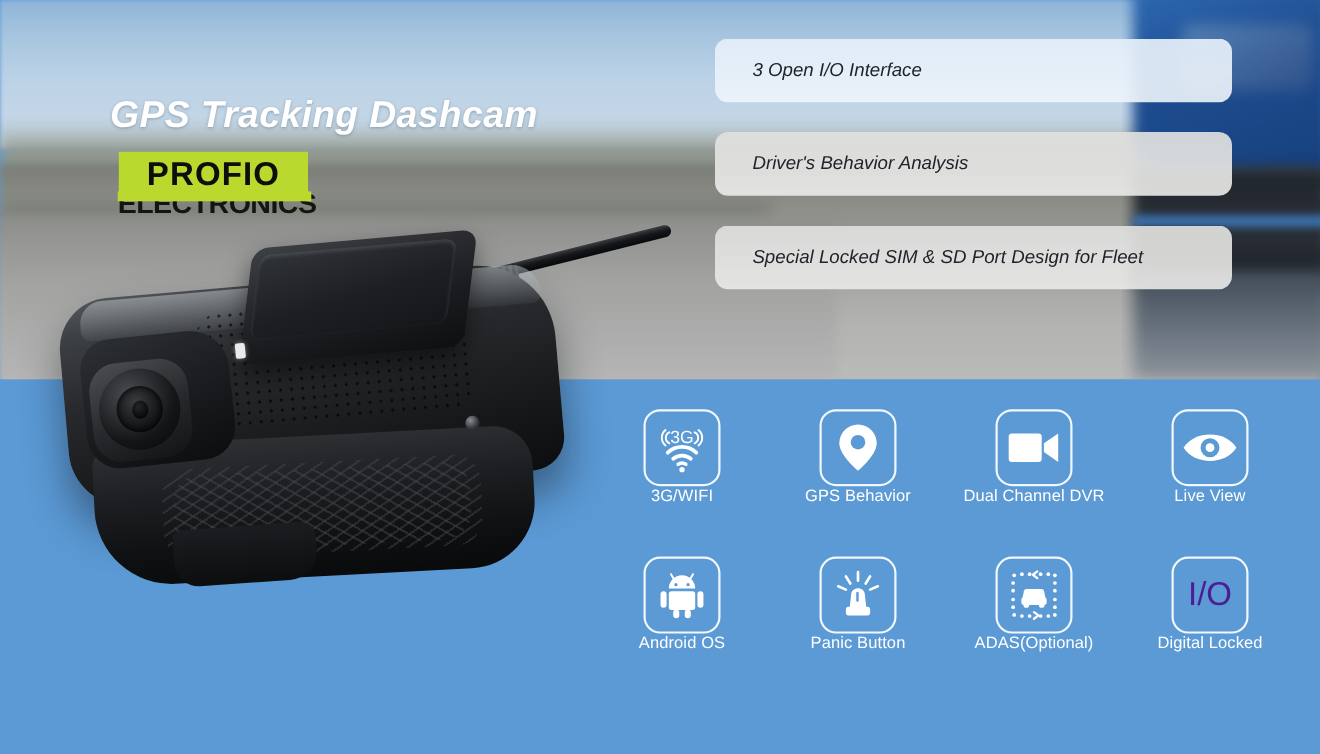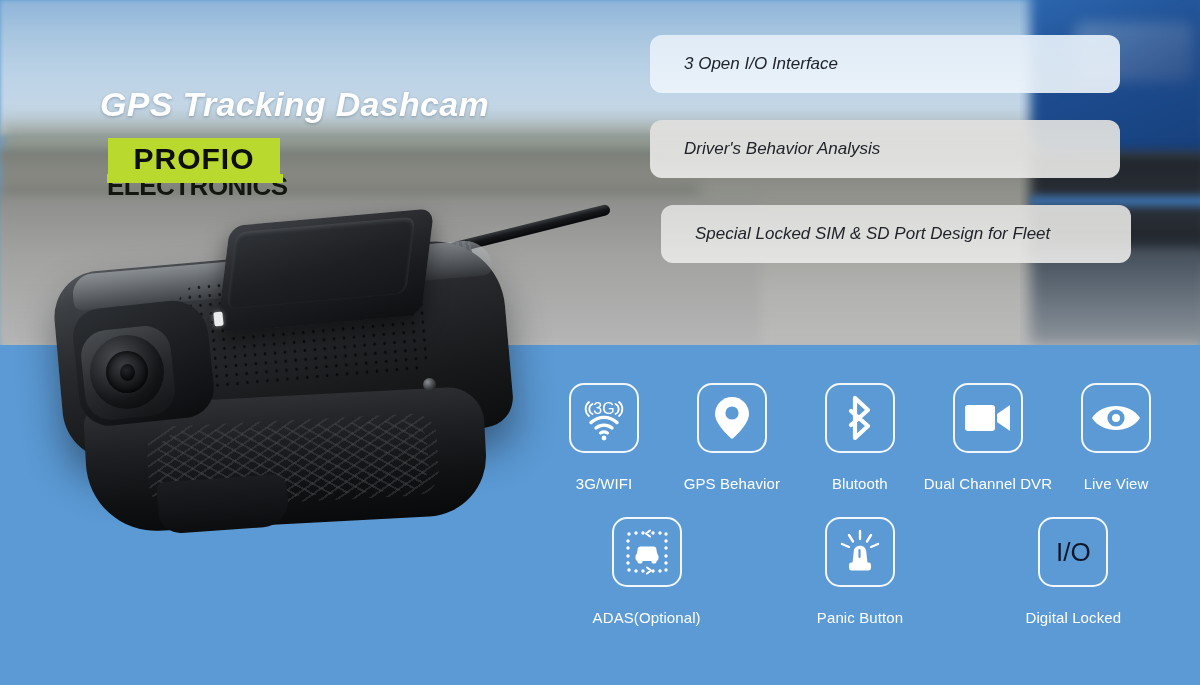--- a/index.html
+++ b/index.html
@@ -113,21 +113,21 @@
     position:absolute; left:650px; width:470px; height:58px;
     border-radius:12px;
     display:flex; align-items:center;
     padding-left:34px;
     font-size:17px; font-style:italic; color:#20242a;
     white-space:nowrap;
     backdrop-filter:blur(3px);
   }
   .pill-1 { top:35px;  background:linear-gradient(180deg,rgba(228,238,248,.93) 0%,rgba(238,245,251,.90) 100%); }
   .pill-2 { top:120px; background:linear-gradient(180deg,rgba(224,224,222,.92) 0%,rgba(236,236,234,.90) 100%);font-style:italic; }
-  .pill-3 { top:205px; background:linear-gradient(180deg,rgba(222,222,220,.93) 0%,rgba(233,233,231,.91) 100%);margin-left:11px; }
+  .pill-3 { top:205px; background:linear-gradient(180deg,rgba(222,222,220,.93) 0%,rgba(233,233,231,.91) 100%); }
 
   
   .dashcam { position:absolute; left:28px; top:200px; width:580px; height:330px; }
 
   .dc-cable {
     position:absolute; left:415px; top:45px; width:172px; height:11px;
     background:linear-gradient(180deg,#3a3d41 0%,#15171a 45%,#08090b 100%);
     border-radius:6px; transform:rotate(-14deg); transform-origin:left center;
   }
   .dc-cable-boot {
@@ -232,36 +232,36 @@
   }
 
   
   .icon-grid {
     position:absolute; left:540px; top:372px; width:640px; height:262px;
   }
   .icon-row { position:absolute; left:0; width:640px; height:120px; display:flex; }
   .icon-row-1 { top:0; }
   .icon-row-2 { top:134px; }
   .icon-cell {
-    flex:1; display:flex; flex-direction:column; align-items:center; gap:22px;justify-content:flex-end;
+    flex:1; display:flex; flex-direction:column; align-items:center; gap:0;
   }
   .icon-box {
     width:70px; height:70px;
     border:2px solid rgba(255,255,255,.92);
     border-radius:15px;
     display:flex; align-items:center; justify-content:center;
     position:relative;
   }
   .icon-label {
     font-size:15px; color:#ffffff; white-space:nowrap; letter-spacing:.1px;
   }
   .icon-box svg { display:block; }
 
   
-  .io-text { font-size:26px; color:#0f172a; letter-spacing:0px; line-height:1; }
+  .io-text { font-size:30px; color:#4c1d95; letter-spacing:0px; line-height:1; }
 </style>
 </head>
 <body>
 
 <div id="banner">
 
   <div class="photo-bg">
     <div class="sky"></div>
     <div class="horizon-band"></div>
     <div class="ground"></div>
@@ -336,28 +336,20 @@
       <div class="icon-cell">
         <div class="icon-box">
           <svg width="44" height="48" viewBox="0 0 44 48">
             <path d="M22 3 C12.6 3 5 10.6 5 20 C5 31 22 45 22 45 C22 45 39 31 39 20 C39 10.6 31.4 3 22 3 Z" fill="#fff"></path>
             <circle cx="22" cy="19" r="6.6" fill="#5b9ad5"></circle>
           </svg>
         </div>
         <div class="icon-label">GPS Behavior</div>
       </div>
 
-      <div class="icon-cell">
-        <div class="icon-box">
-          <svg width="40" height="48" viewBox="0 0 40 48">
-            <path d="M15 4 L15 44 L28 32 L11 17 M15 4 L28 16 L11 31" stroke="#fff" stroke-width="4.2" fill="none" stroke-linejoin="round" stroke-linecap="round"></path>
-          </svg>
-        </div>
-        <div class="icon-label">Blutooth</div>
-      </div>
 
       <div class="icon-cell">
         <div class="icon-box">
           <svg width="50" height="38" viewBox="0 0 50 38">
             <rect x="2" y="6" width="30" height="26" rx="3" fill="#fff"></rect>
             <path d="M34 15 L47 6 L47 32 L34 23 Z" fill="#fff"></path>
           </svg>
         </div>
         <div class="icon-label">Dual Channel DVR</div>
       </div>
@@ -370,20 +362,55 @@
             <circle cx="26" cy="20" r="4" fill="#fff"></circle>
           </svg>
         </div>
         <div class="icon-label">Live View</div>
       </div>
 
     </div>
 
     <div class="icon-row icon-row-2">
 
+      <div class="icon-cell">
+        <div class="icon-box">
+          <svg width="46" height="46" viewBox="0 0 46 46">
+            <line x1="13" y1="4" x2="16.5" y2="10" stroke="#fff" stroke-width="1.8" stroke-linecap="round"></line>
+            <line x1="33" y1="4" x2="29.5" y2="10" stroke="#fff" stroke-width="1.8" stroke-linecap="round"></line>
+            <path d="M11 17 A12 12 0 0 1 35 17 Z" fill="#fff"></path>
+            <circle cx="17.5" cy="13.5" r="1.5" fill="#5b9ad5"></circle>
+            <circle cx="28.5" cy="13.5" r="1.5" fill="#5b9ad5"></circle>
+            <rect x="11" y="19.5" width="24" height="17" rx="2.5" fill="#fff"></rect>
+            <rect x="3.5" y="19.5" width="5.5" height="15" rx="2.7" fill="#fff"></rect>
+            <rect x="37" y="19.5" width="5.5" height="15" rx="2.7" fill="#fff"></rect>
+            <rect x="15" y="36" width="5.5" height="8" rx="2.7" fill="#fff"></rect>
+            <rect x="25.5" y="36" width="5.5" height="8" rx="2.7" fill="#fff"></rect>
+          </svg>
+        </div>
+        <div class="icon-label">Android OS</div>
+      </div>
+
+      <div class="icon-cell">
+        <div class="icon-box">
+          <svg width="46" height="46" viewBox="0 0 46 46">
+            <g stroke="#fff" stroke-width="2.4" stroke-linecap="round">
+              <line x1="23" y1="2" x2="23" y2="10"></line>
+              <line x1="12" y1="6" x2="16" y2="12.5"></line>
+              <line x1="34" y1="6" x2="30" y2="12.5"></line>
+              <line x1="5" y1="15" x2="12" y2="18"></line>
+              <line x1="41" y1="15" x2="34" y2="18"></line>
+            </g>
+            <path d="M15.5 34 L16.8 22 C17.1 19 19.8 16.8 23 16.8 C26.2 16.8 28.9 19 29.2 22 L30.5 34 Z" fill="#fff"></path>
+            <rect x="12" y="33.5" width="22" height="8" rx="2.4" fill="#fff"></rect>
+            <rect x="21.4" y="20" width="2.2" height="9" rx="1.1" fill="#5b9ad5"></rect>
+          </svg>
+        </div>
+        <div class="icon-label">Panic Button</div>
+      </div>
 
       <div class="icon-cell">
         <div class="icon-box">
           <svg width="48" height="48" viewBox="0 0 48 48">
             <g fill="#fff">
               <circle cx="6" cy="6" r="1.7"></circle>
                 <circle cx="13" cy="5" r="1.7"></circle>
                 <circle cx="20" cy="5" r="1.7"></circle>
               <circle cx="30" cy="5" r="1.7"></circle>
                 <circle cx="37" cy="5" r="1.7"></circle>
@@ -407,38 +434,20 @@
             <path d="M24 39.5 L28 42.5 L24 45.5" stroke="#fff" stroke-width="2.1" fill="none" stroke-linecap="round" stroke-linejoin="round"></path>
             <path d="M13.5 27 L14.8 20.5 C15.1 19.2 16 18.4 17.3 18.4 L30.7 18.4 C32 18.4 32.9 19.2 33.2 20.5 L34.5 27 Z" fill="#fff"></path>
             <rect x="12.5" y="26" width="23" height="7" rx="2.4" fill="#fff"></rect>
             <circle cx="17" cy="33" r="2.6" fill="#fff"></circle>
             <circle cx="31" cy="33" r="2.6" fill="#fff"></circle>
           </svg>
         </div>
         <div class="icon-label">ADAS(Optional)</div>
       </div>
 
-      <div class="icon-cell">
-        <div class="icon-box">
-          <svg width="46" height="46" viewBox="0 0 46 46">
-            <g stroke="#fff" stroke-width="2.4" stroke-linecap="round">
-              <line x1="23" y1="2" x2="23" y2="10"></line>
-              <line x1="12" y1="6" x2="16" y2="12.5"></line>
-              <line x1="34" y1="6" x2="30" y2="12.5"></line>
-              <line x1="5" y1="15" x2="12" y2="18"></line>
-              <line x1="41" y1="15" x2="34" y2="18"></line>
-            </g>
-            <path d="M15.5 34 L16.8 22 C17.1 19 19.8 16.8 23 16.8 C26.2 16.8 28.9 19 29.2 22 L30.5 34 Z" fill="#fff"></path>
-            <rect x="12" y="33.5" width="22" height="8" rx="2.4" fill="#fff"></rect>
-            <rect x="21.4" y="20" width="2.2" height="9" rx="1.1" fill="#5b9ad5"></rect>
-          </svg>
-        </div>
-        <div class="icon-label">Panic Button</div>
-      </div>
-
 
       <div class="icon-cell">
         <div class="icon-box">
           <span class="io-text">I/O</span>
         </div>
         <div class="icon-label">Digital Locked</div>
       </div>
 
     </div>
   </div>

